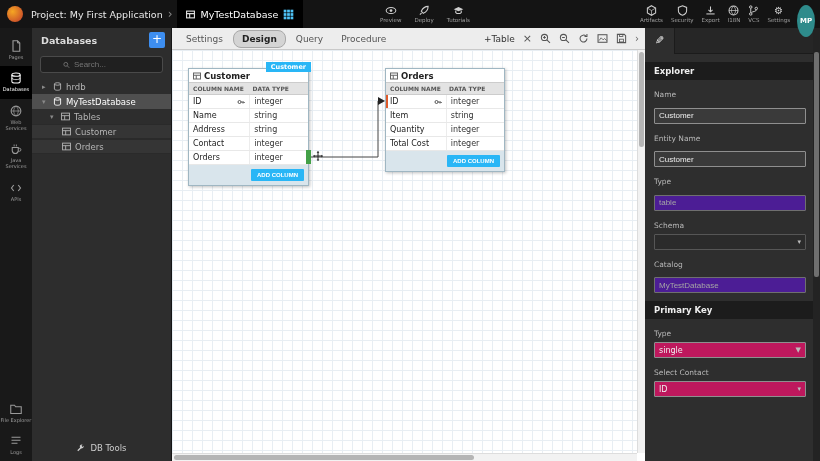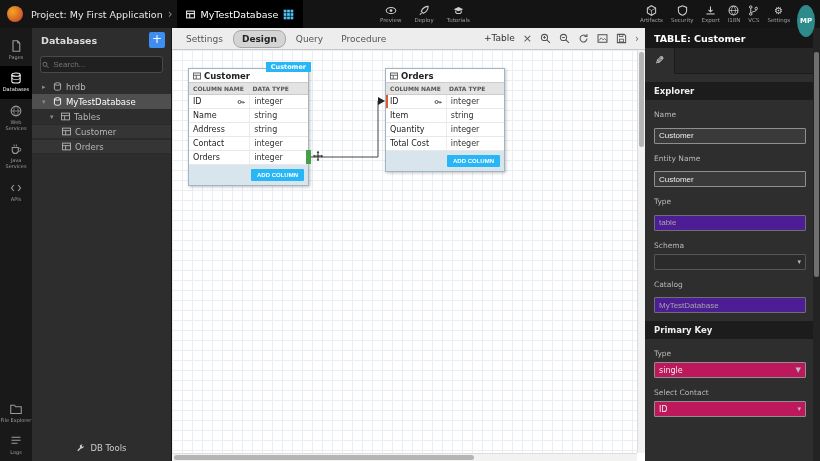--- a/index.html
+++ b/index.html
@@ -22,34 +22,34 @@
 .rail{position:absolute;top:28px;left:0;width:32px;height:433px;background:#191919;display:flex;flex-direction:column;padding-top:6px;z-index:30}
 .rail-item{display:flex;flex-direction:column;align-items:center;gap:2px;padding:6px 0;color:#9a9a9a}
 .rail-item .lbl{font-size:5px;text-align:center;line-height:1.25}
 .rail-item.active{background:#000;color:#fff}
 .rail-spacer{flex:1}
 
 .sidebar{position:absolute;top:28px;left:32px;width:140px;height:433px;background:#2d2d2d;border-right:1px solid #151515;z-index:20}
 .sb-head{height:24px;display:flex;align-items:center;padding:0 6px 0 9px}
 .sb-title{color:#ddd;font-size:9.5px;font-weight:bold;flex:1}
 .sb-add{width:16px;height:16px;background:#3d8ef0;border-radius:2px;color:#fff;font-size:12px;line-height:14px;text-align:center;cursor:pointer}
-.sb-search{margin:4px 8px 6px;height:17px;background:#202020;border:1px solid #4a4a4a;border-radius:3px;display:flex;align-items:center;padding:0 1px;gap:4px;color:#777}
+.sb-search{margin:4px 8px 6px;height:17px;background:#202020;border:1px solid #4a4a4a;border-radius:3px;display:flex;align-items:center;padding:0 22px;gap:4px;color:#777}
 .sb-search input{background:none;border:none;outline:none;color:#bbb;font-size:8px;width:100%}
 .tnode{height:15px;display:flex;align-items:center;gap:4px;color:#b5b5b5;font-size:8.5px;padding-left:10px;cursor:pointer}
 .tnode .chev{font-size:7px;color:#8a8a8a;width:7px}
 .tnode.sel{background:#4f4f4f;color:#fff}
 .tnode.box{background:#353535;border-top:1px solid #2a2a2a;border-bottom:1px solid #2a2a2a}
 .ind1{padding-left:18px}.ind2{padding-left:30px}
 .sb-foot{position:absolute;bottom:8px;left:0;width:100%;display:flex;align-items:center;justify-content:center;gap:5px;color:#ccc;font-size:8.5px;cursor:pointer}
 
 .workspace{position:absolute;top:28px;left:172px;width:473px;height:433px;background:#fff;z-index:10}
 .dtoolbar{height:22px;background:#ededed;border-bottom:1px solid #c9c9c9;display:flex;align-items:center;padding:0 6px;gap:2px}
 .dtab{font-size:9px;color:#555;padding:3px 8px;cursor:pointer}
 .dtab.active{background:#d4d4d4;border:1px solid #a8a8a8;border-radius:8px;color:#222;font-weight:bold}
-.dt-right{margin-left:auto;display:flex;gap:8px;color:#555}
+.dt-right{margin-left:auto;display:flex;align-items:center;gap:8px;color:#555}
 .addtable{font-size:9px;color:#333;cursor:pointer}
 .xicon{font-size:11px;line-height:1;color:#555;cursor:pointer}
 .ovf{font-size:10px;color:#666;cursor:pointer}
 .canvas{position:absolute;top:22px;left:0;width:465px;height:403px;background-color:#fff;
 background-image:linear-gradient(#e8eef3 1px,transparent 1px),linear-gradient(90deg,#e8eef3 1px,transparent 1px);
 background-size:10px 10px;overflow:hidden}
 .vscroll{position:absolute;top:22px;right:0;width:8px;height:403px;background:#f2f2f2;border-left:1px solid #ddd}
 .vthumb{position:absolute;top:2px;left:1px;width:5px;height:95px;background:#b5b5b5;border-radius:3px}
 .hscroll{position:absolute;bottom:0;left:0;width:465px;height:8px;background:#f2f2f2;border-top:1px solid #ddd}
 .hthumb{position:absolute;top:1px;left:2px;height:5px;width:300px;background:#b5b5b5;border-radius:3px}
@@ -442,21 +442,20 @@
 
     <div class="vscroll">
         <div class="vthumb"></div>
       </div>
     <div class="hscroll">
         <div class="hthumb"></div>
       </div>
   </section>
 
   <aside class="inspector">
-    <div class="insp-head">TABLE: Customer</div>
     <div class="insp-tabs">
       <div class="insp-tab">
           <span class="pencil">✎</span>
         </div>
     </div>
 
     <div class="sec-head">Explorer</div>
 
     <div class="field">
       <label>Name</label>

